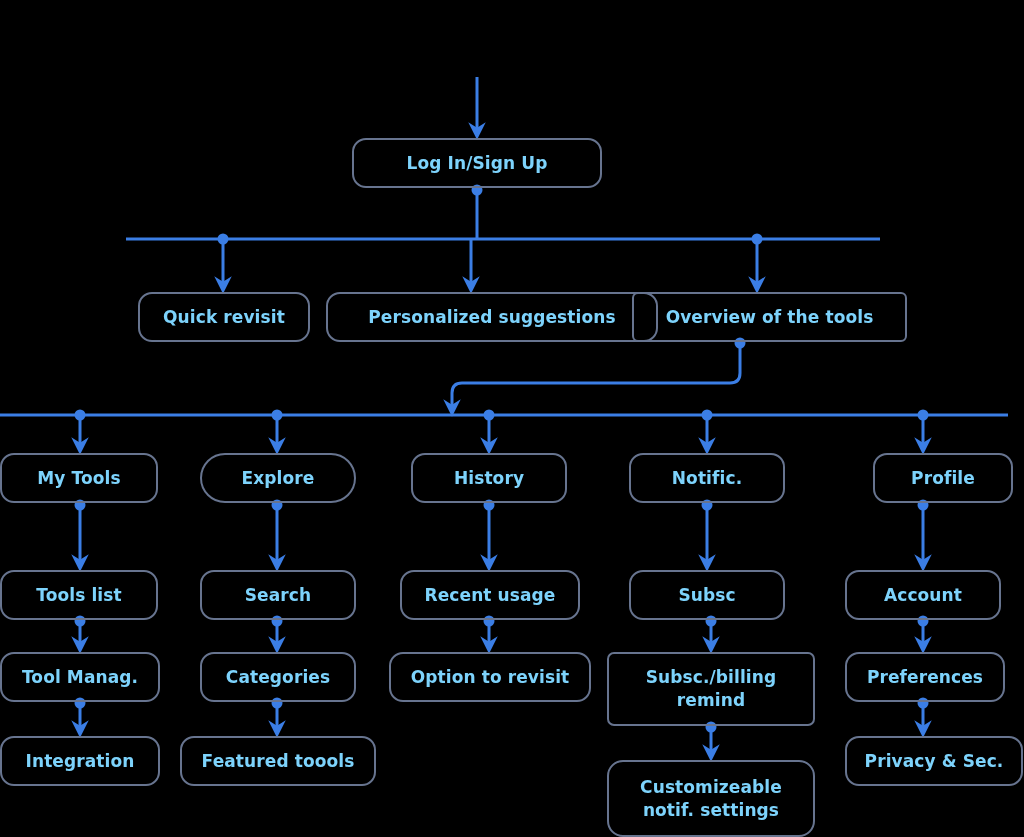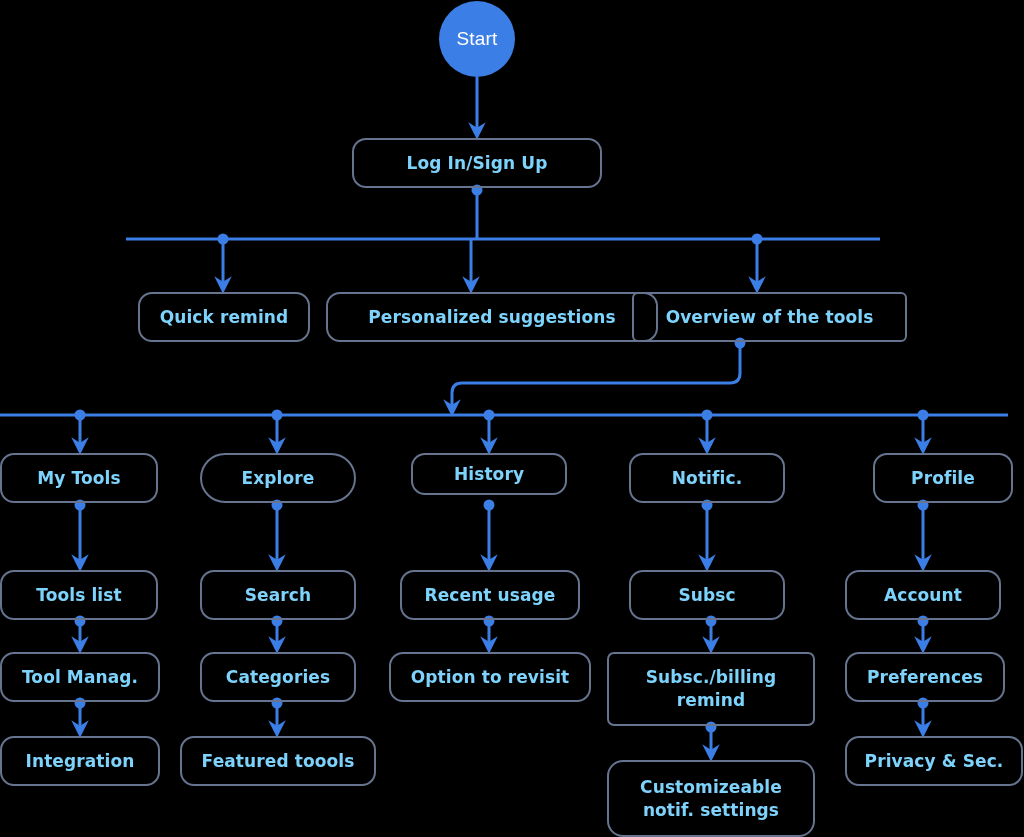--- a/index.html
+++ b/index.html
@@ -140,30 +140,27 @@
 
       <line x1="923" y1="503" x2="923" y2="563" marker-end="url(#arrow)"></line>
       <circle cx="923" cy="505" r="5.5" fill="#3b7ee5" stroke="none"></circle>
       <line x1="923" y1="620" x2="923" y2="645" marker-end="url(#arrow)"></line>
       <circle cx="923" cy="621" r="5.5" fill="#3b7ee5" stroke="none"></circle>
       <line x1="923" y1="702" x2="923" y2="729" marker-end="url(#arrow)"></line>
       <circle cx="923" cy="703" r="5.5" fill="#3b7ee5" stroke="none"></circle>
     </g>
   </svg>
 
-  <div class="start-node" style="left:439px; top:1px; width:76px; height:76px;">
-    <span>Start</span>
-  </div>
 
   <div id="nodes-host">
       <div class="node" style="left: 352px; top: 138px; width: 250px; height: 50px;">
         <span class="node-label">Log In/Sign Up</span>
       </div>
       <div class="node" style="left: 138px; top: 292px; width: 172px; height: 50px;">
-        <span class="node-label">Quick remind</span>
+        <span class="node-label">Quick revisit</span>
       </div>
       <div class="node" style="left: 326px; top: 292px; width: 332px; height: 50px;">
         <span class="node-label">Personalized suggestions</span>
       </div>
       <div class="node" style="left: 632px; top: 292px; width: 275px; height: 50px; border-radius: 6px;">
         <span class="node-label">Overview of the tools</span>
       </div>
       <div class="node" style="left: 0px; top: 453px; width: 158px; height: 50px;">
         <span class="node-label">My Tools</span>
       </div>
@@ -181,21 +178,21 @@
       </div>
       <div class="node" style="left: 200px; top: 570px; width: 156px; height: 50px;">
         <span class="node-label">Search</span>
       </div>
       <div class="node" style="left: 200px; top: 652px; width: 156px; height: 50px;">
         <span class="node-label">Categories</span>
       </div>
       <div class="node" style="left: 180px; top: 736px; width: 196px; height: 50px;">
         <span class="node-label">Featured toools</span>
       </div>
-      <div class="node" style="left: 411px; top: 453px; width: 156px; height: 42px;">
+      <div class="node" style="left: 411px; top: 453px; width: 156px; height: 50px;">
         <span class="node-label">History</span>
       </div>
       <div class="node" style="left: 400px; top: 570px; width: 180px; height: 50px;">
         <span class="node-label">Recent usage</span>
       </div>
       <div class="node" style="left: 389px; top: 652px; width: 202px; height: 50px;">
         <span class="node-label">Option to revisit</span>
       </div>
       <div class="node" style="left: 629px; top: 453px; width: 156px; height: 50px;">
         <span class="node-label">Notific.</span>

